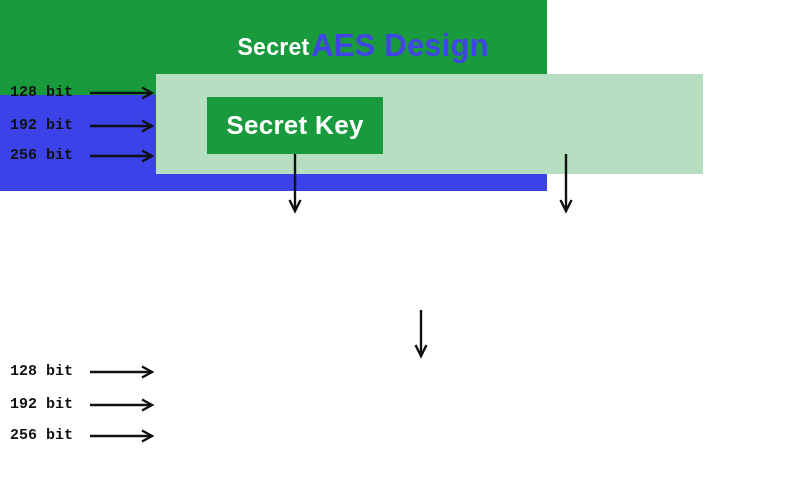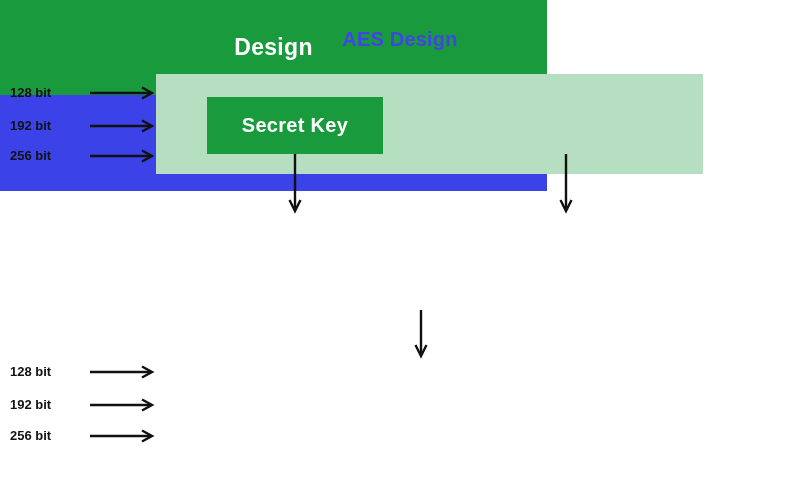--- a/index.html
+++ b/index.html
@@ -16,21 +16,21 @@
     font-family: "Liberation Sans", sans-serif;
   }
 
   
   .title {
     position: absolute;
     left: 0;
     top: 28px;
     width: 800px;
     text-align: center;
-    font-size: 20px;
+    font-size: 31px;
     font-weight: bold;
     letter-spacing: 0.2px;
     color: #4145e8;
   }
 
   
   .band {
     position: absolute;
   }
   .input-band {
@@ -40,21 +40,21 @@
     height: 100px;
     background: #b5dfc0;
   }
   .inner-box {
     position: absolute;
     background: #199a3c;
     color: #ffffff;
     display: flex;
     align-items: center;
     justify-content: center;
-    font-size: 20px;
+    font-size: 26px;
     font-weight: bold;
     letter-spacing: 0.3px;
   }
   .secret-key-box {
     left: 207px;
     top: 97px;
     width: 176px;
     height: 57px;
   }
   .plain-text-box {
@@ -90,25 +90,26 @@
     font-size: 23px;
     font-weight: bold;
     letter-spacing: 0.3px;
   }
 
   
   .bit-label {
     position: absolute;
     left: 10px;
     width: 78px;
-    font-size: 13px;
+    font-size: 15px;
     font-weight: bold;
     color: #121212;
     text-align: left;
     line-height: 16px;
+    font-family: Liberation Mono, monospace;
   }
   .h-arrow {
     position: absolute;
     left: 90px;
     width: 66px;
     height: 14px;
   }
 
   
   .v-arrow {
@@ -160,21 +161,21 @@
     </svg>
   </div>
 
   <div class="v-arrow" style="left:559px; top:154px; height:60px;">
     <svg width="14" height="60" viewBox="0 0 14 60">
       <line x1="7" y1="0" x2="7" y2="54" stroke="#111111" stroke-width="2.4"></line>
       <polyline points="1.5,46 7,57 12.5,46" fill="none" stroke="#111111" stroke-width="2.4"></polyline>
     </svg>
   </div>
 
-  <div class="cipher-box">Design</div>
+  <div class="cipher-box">Secret</div>
 
   <div class="v-arrow" style="left:414px; top:310px; height:48px;">
     <svg width="14" height="48" viewBox="0 0 14 48">
       <line x1="7" y1="0" x2="7" y2="43" stroke="#111111" stroke-width="2.4"></line>
       <polyline points="1.5,35 7,46 12.5,35" fill="none" stroke="#111111" stroke-width="2.4"></polyline>
     </svg>
   </div>
 
   <div class="bit-label" style="top:364px;">128 bit</div>
   <div class="h-arrow" style="top:365px;">

